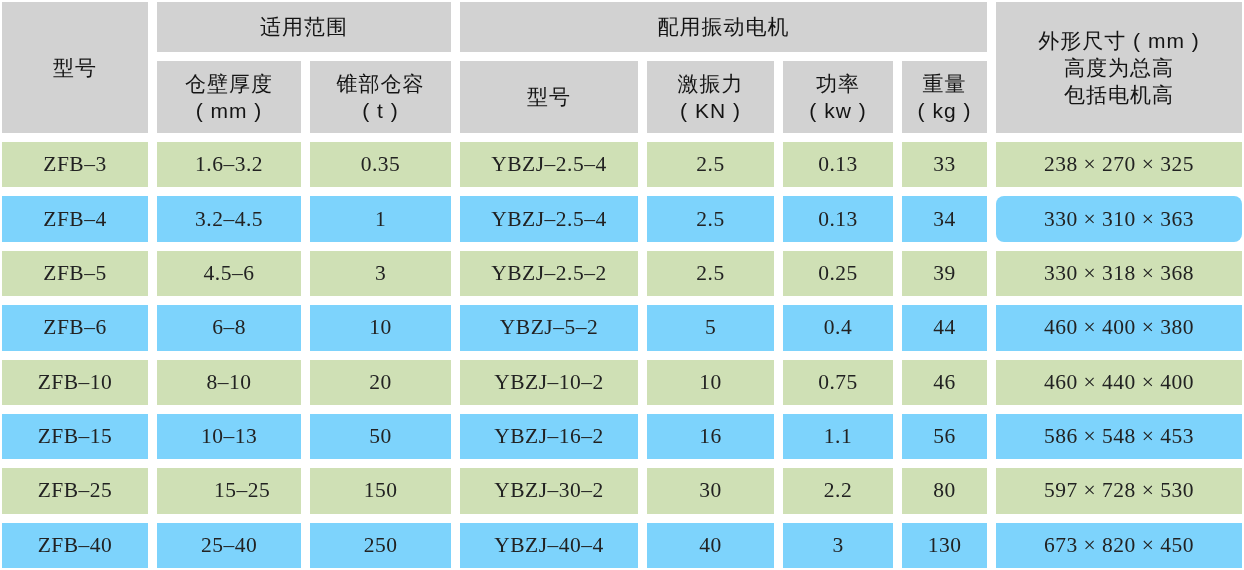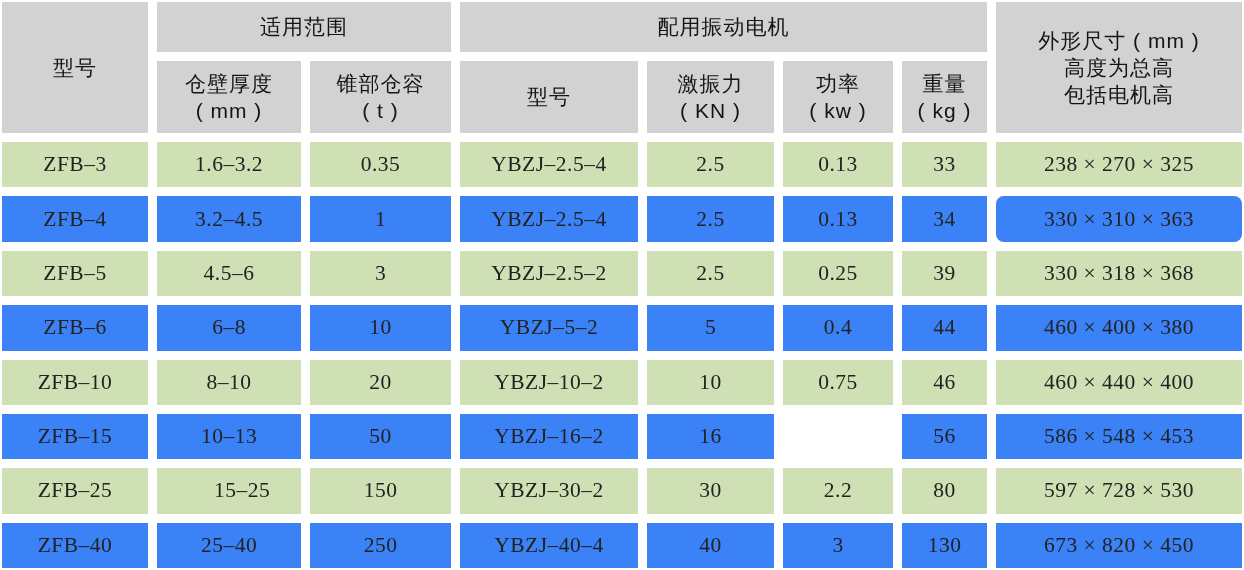--- a/index.html
+++ b/index.html
@@ -17,21 +17,21 @@
   .th{
     background:#d2d2d2;
     font-family:"Liberation Sans","DejaVu Sans",sans-serif;
     font-size:21px;line-height:1.3;color:#141414;letter-spacing:1px;
   }
   .data{
     font-family:"Liberation Serif","DejaVu Serif",serif;
     font-size:21.5px;color:#222222;letter-spacing:0.5px;white-space:nowrap;
   }
   .green{background:#cfe0b5;}
-  .yellow{background:#3b82f6;}
+  .yellow{background:#7dd3fc;}
   .h-model{grid-row:1/3;grid-column:1;}
   .h-range{grid-row:1;grid-column:2/4;}
   .h-motor{grid-row:1;grid-column:4/8;}
   .h-dims{grid-row:1/3;grid-column:8;}
   .h-wall{grid-row:2;grid-column:2;}
   .h-cone{grid-row:2;grid-column:3;}
   .h-mmodel{grid-row:2;grid-column:4;}
   .h-force{grid-row:2;grid-column:5;}
   .h-power{grid-row:2;grid-column:6;}
   .h-weight{grid-row:2;grid-column:7;}
@@ -126,20 +126,21 @@
     <div class="cell data green" style="grid-area: 7 / 4;">YBZJ–10–2</div>
     <div class="cell data green" style="grid-area: 7 / 5;">10</div>
     <div class="cell data green" style="grid-area: 7 / 6;">0.75</div>
     <div class="cell data green" style="grid-area: 7 / 7;">46</div>
     <div class="cell data green" style="grid-area: 7 / 8;">460 × 440 × 400</div>
     <div class="cell data yellow" style="grid-area: 8 / 1;">ZFB–15</div>
     <div class="cell data yellow" style="grid-area: 8 / 2;">10–13</div>
     <div class="cell data yellow" style="grid-area: 8 / 3;">50</div>
     <div class="cell data yellow" style="grid-area: 8 / 4;">YBZJ–16–2</div>
     <div class="cell data yellow" style="grid-area: 8 / 5;">16</div>
+    <div class="cell data yellow" style="grid-area: 8 / 6;">1.1</div>
     <div class="cell data yellow" style="grid-area: 8 / 7;">56</div>
     <div class="cell data yellow" style="grid-area: 8 / 8;">586 × 548 × 453</div>
     <div class="cell data green" style="grid-area: 9 / 1;">ZFB–25</div>
     <div class="cell data green" style="grid-area: 9 / 2; padding-left: 26px;">15–25</div>
     <div class="cell data green" style="grid-area: 9 / 3;">150</div>
     <div class="cell data green" style="grid-area: 9 / 4;">YBZJ–30–2</div>
     <div class="cell data green" style="grid-area: 9 / 5;">30</div>
     <div class="cell data green" style="grid-area: 9 / 6;">2.2</div>
     <div class="cell data green" style="grid-area: 9 / 7;">80</div>
     <div class="cell data green" style="grid-area: 9 / 8;">597 × 728 × 530</div>

